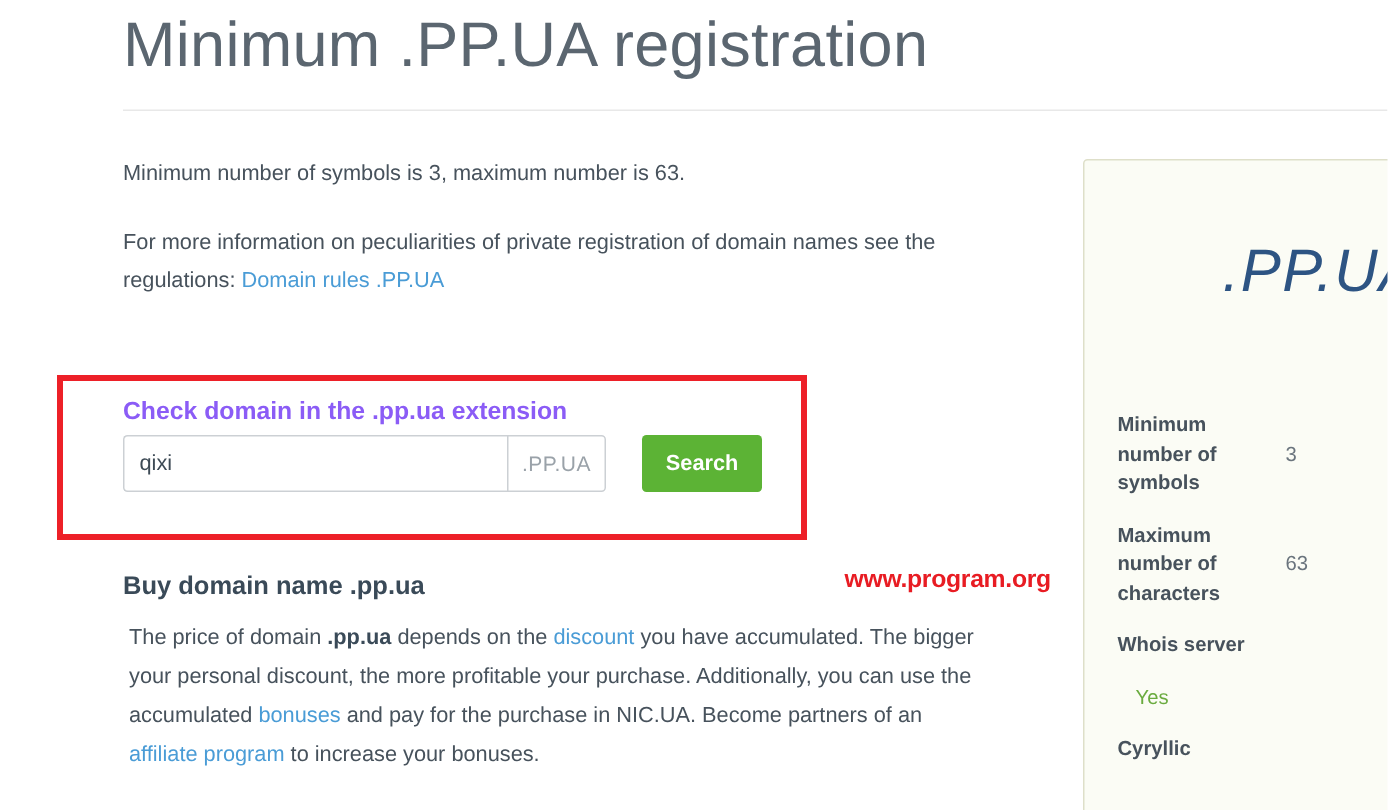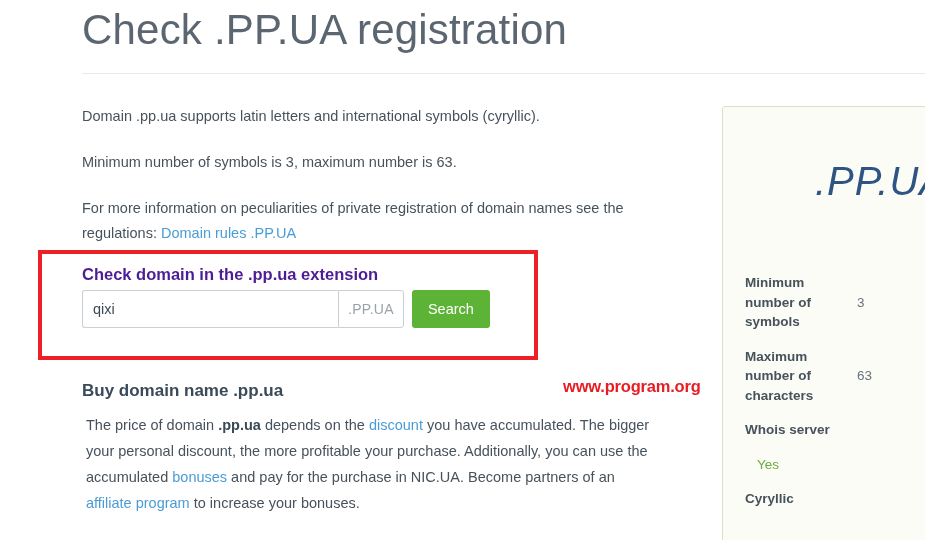--- a/index.html
+++ b/index.html
@@ -64,21 +64,21 @@
     height: 110px;
     border: 4px solid #ed2028;
     background: transparent;
   }
   .search-heading {
     position: absolute;
     left: 82px;
     top: 265px;
     font-size: 16.5px;
     font-weight: bold;
-    color: #4c1d95;
+    color: #8b5cf6;
     white-space: nowrap;
   }
   .input-group {
     position: absolute;
     left: 82px;
     top: 290px;
     display: flex;
     align-items: stretch;
     height: 38px;
   }
@@ -104,30 +104,30 @@
     height: 38px;
     border: 1px solid #ccd0d4;
     border-radius: 0 3px 3px 0;
     background: #ffffff;
     font-size: 14px;
     color: #9aa2a9;
     letter-spacing: 0.3px;
     white-space: nowrap;
   }
   .search-button {
-    margin-left: 8px;
+    margin-left: 24px;
     height: 38px;
     padding: 11px 16px;
     border: none;
     border-radius: 3px;
     background: #5cb335;
     color: #ffffff;
     font-family: "Liberation Sans", sans-serif;
     font-size: 14.5px;
-    font-weight: normal;
+    font-weight: bold;
     cursor: pointer;
     white-space: nowrap;
   }
 
   
   .buy-section {
     position: absolute;
     left: 82px;
     top: 380px;
     width: 585px;
@@ -205,25 +205,24 @@
     font-size: 13.5px;
     line-height: 19.5px;
     color: #6a747d;
     padding-left: 12px;
   }
   .spec-value.yes { color: #6aab3f; }
 </style>
 </head>
 <body>
 
-<div class="page-title">Check .PP.UA registration</div>
+<div class="page-title">Minimum .PP.UA registration</div>
 <div class="title-divider"></div>
 
 <div class="content">
-  <p class="para">Domain .pp.ua supports latin letters and international symbols (cyryllic).</p>
   <p class="para">Minimum number of symbols is 3, maximum number is 63.</p>
   <p class="para tight"><span>For more information on peculiarities of private registration of domain names see the regulations: </span><a class="link" href="#">Domain rules .PP.UA</a></p>
 </div>
 
 <div class="search-zone"></div>
 
 <div class="search-heading">Check domain in the .pp.ua extension</div>
 
 <div class="input-group">
   <input class="domain-input" type="text" value="qixi" style="">

